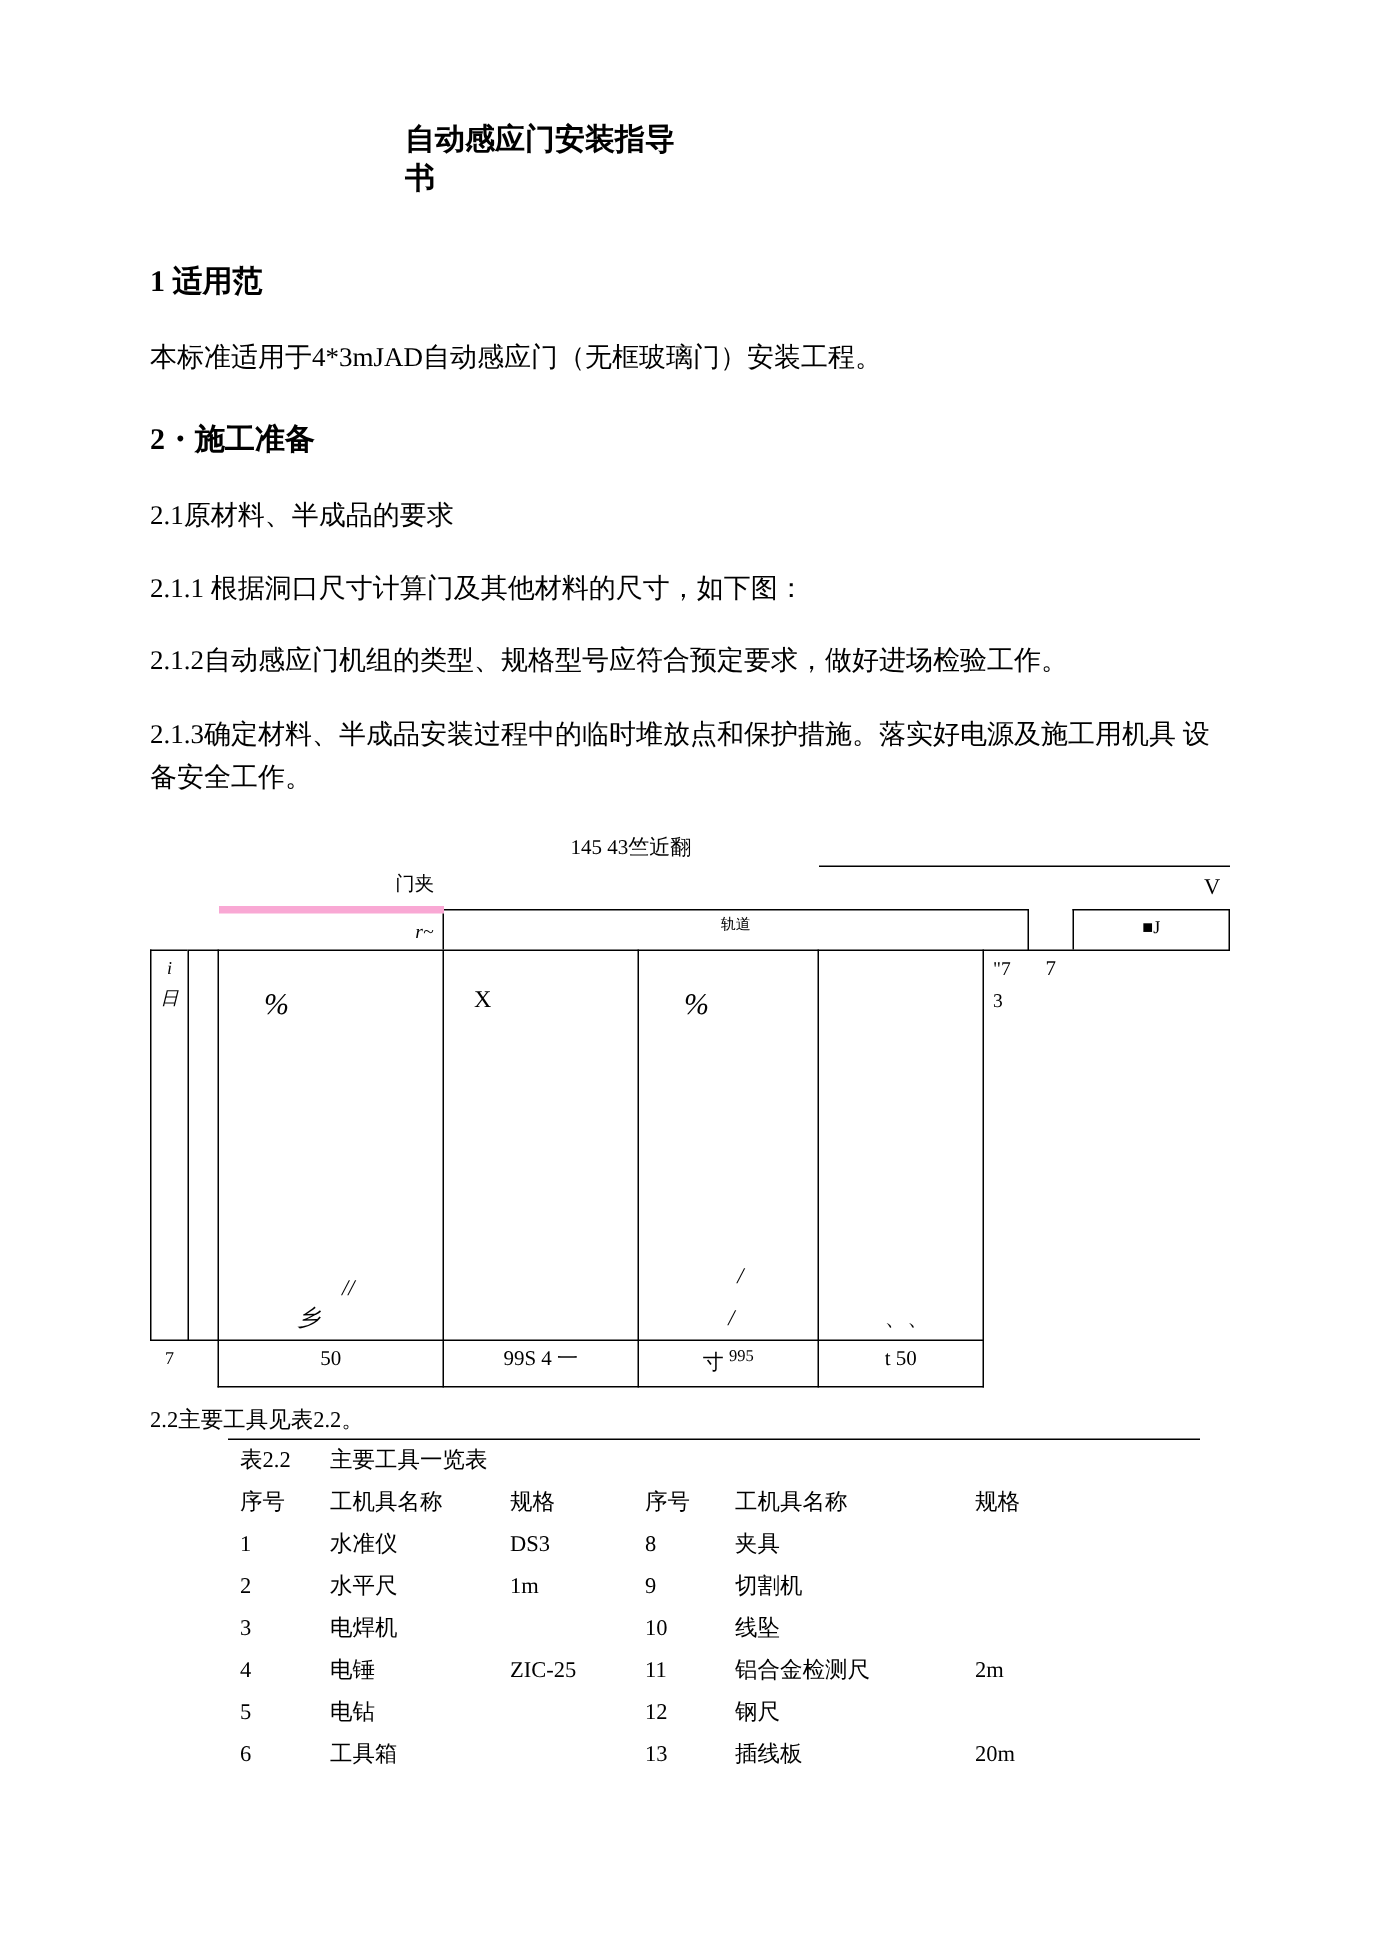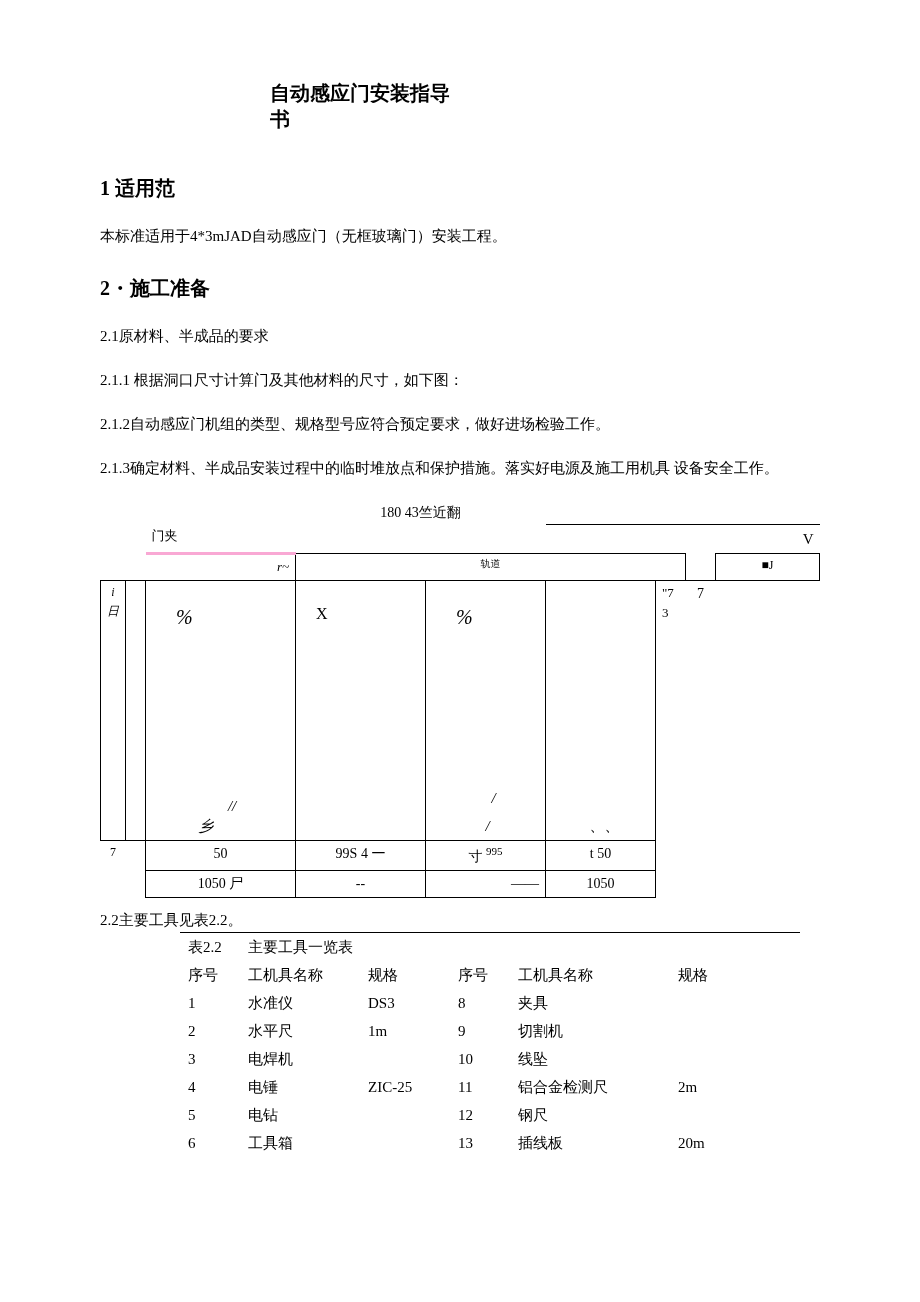--- a/index.html
+++ b/index.html
@@ -28,21 +28,21 @@
     .section-heading {
       font-size: 20px;
       font-weight: bold;
       margin-top: 24px;
       margin-bottom: 6px;
     }
     .bold {
       font-weight: bold;
     }
     .body-text {
-      font-size: 15px;
+      font-size: 18px;
       margin: 20px 0;
     }
     .diagram {
       margin: 10px 0 10px 0;
       font-size: 15px;
     }
     .diagram table {
       border-collapse: collapse;
       width: 100%;
     }
@@ -77,21 +77,21 @@
     }
     .diagram .botrow td {
       height: 24px;
       font-size: 14px;
     }
     .tools-intro {
       margin-top: 0;
       font-size: 15px;
     }
     .tools-table {
-      margin-left: 80px;
+      margin-left: 52px;
       margin-right: 20px;
     }
     .tools-table .thead {
       border-top: 1px solid #000;
     }
     .tools-table table {
       width: 100%;
       border-collapse: collapse;
       font-size: 15px;
     }
@@ -120,26 +120,26 @@
 <div class="body-text">2.1原材料、半成品的要求</div>
 <div class="body-text">2.1.1 根据洞口尺寸计算门及其他材料的尺寸，如下图：</div>
 <div class="body-text">2.1.2自动感应门机组的类型、规格型号应符合预定要求，做好进场检验工作。</div>
 <div class="body-text">2.1.3确定材料、半成品安装过程中的临时堆放点和保护措施。落实好电源及施工用机具 设备安全工作。</div>
 
 <div class="diagram">
   <table>
     <tbody>
         <tr>
       <td class="noborder" colspan="3"></td>
-      <td class="noborder top-label" colspan="2" style="text-align:center">180 43竺近翻</td>
+      <td class="noborder top-label" colspan="2" style="text-align:center">145 43竺近翻</td>
       <td class="noborder" colspan="4" style="border-bottom:1px solid #000"></td>
     </tr>
     <tr>
       <td class="noborder" colspan="2"></td>
-      <td class="noborder" style="text-align:left;border-bottom:3px solid #f9a8d4;font-size:13px">门夹</td>
+      <td class="noborder" style="text-align:right;border-bottom:5px solid #f9a8d4;font-size:13px">门夹</td>
       <td class="noborder" colspan="5"></td>
       <td class="noborder" style="text-align:right">V</td>
     </tr>
     <tr>
       <td class="noborder"></td>
       <td colspan="2" class="noborder" style="border-bottom:1px solid #000;text-align:right;font-style:italic;font-size:13px">r~</td>
       <td colspan="4" style="font-size:10px">轨道</td>
       <td class="noborder" style="border-bottom:1px solid #000"></td>
       <td style="font-size:12px;text-align:center">■J</td>
     </tr>
@@ -171,29 +171,20 @@
       <td class="noborder"></td>
       <td>50</td>
       <td>99S 4 一</td>
       <td style="position:relative">
         <span>寸</span>
         <span style="font-size:11px;vertical-align:super">995</span>
       </td>
       <td style="text-align:center">t 50</td>
       <td class="noborder" colspan="3"></td>
     </tr>
-    <tr class="botrow">
-      <td class="noborder"></td>
-      <td class="noborder"></td>
-      <td>1050 尸</td>
-      <td class="noborder" style="border-top:1px dashed #000;border-bottom:1px solid #000">--</td>
-      <td style="text-align:right">——</td>
-      <td>1050</td>
-      <td class="noborder" colspan="3"></td>
-    </tr>
   </tbody>
     </table>
 </div>
 
 <div class="tools-intro">2.2主要工具见表2.2。</div>
 
 <div class="tools-table">
   <table>
     <tbody>
         <tr class="caption-row thead">

